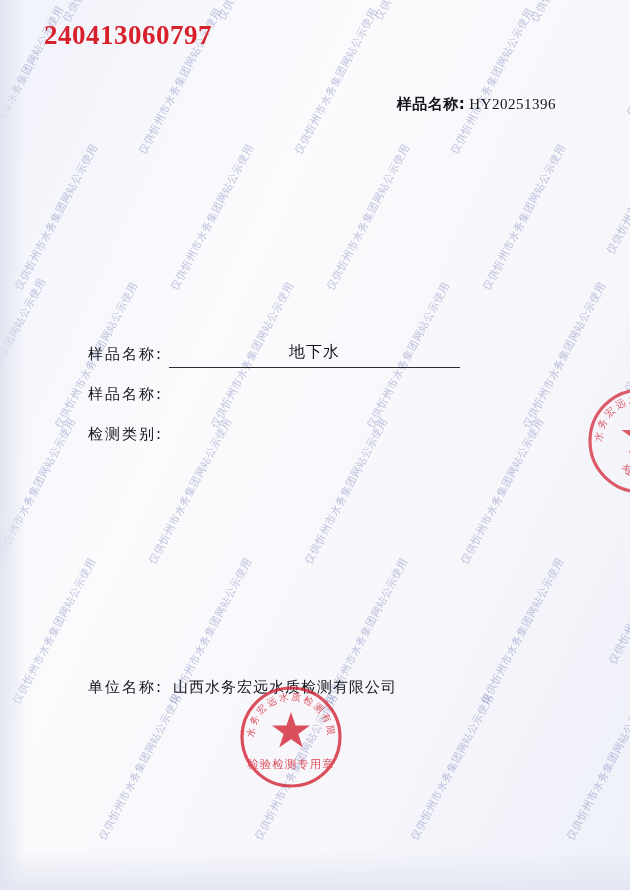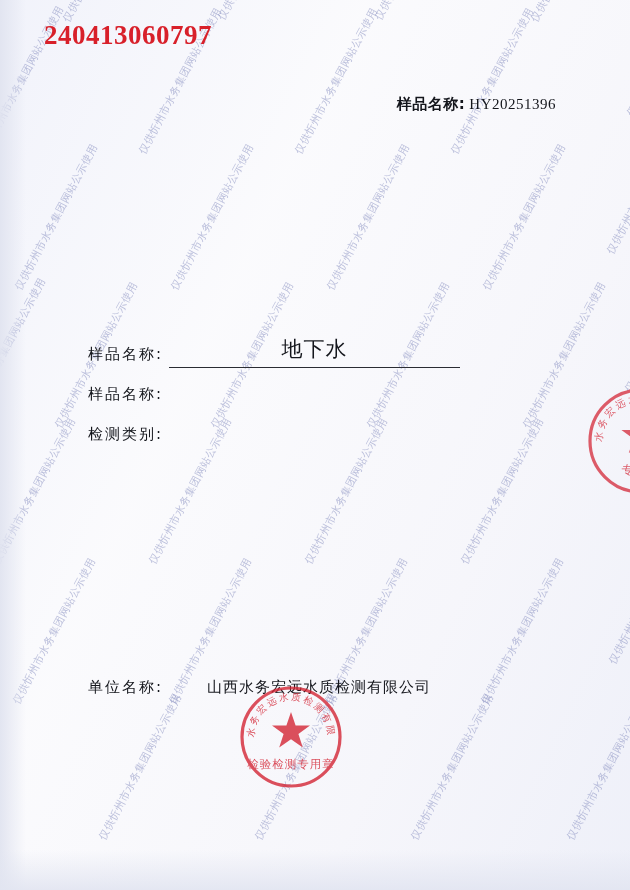--- a/index.html
+++ b/index.html
@@ -104,39 +104,38 @@
     letter-spacing: 2px;
     color: #14161c;
     white-space: nowrap;
     padding-bottom: 4px;
   }
   .field-value {
     flex: 1;
     border-bottom: 1px solid #2a2c33;
     text-align: center;
     font-family: "DejaVu Sans", sans-serif;
-    font-size: 21px;
+    font-size: 16px;
     letter-spacing: 1px;
     color: #14161c;
     padding-bottom: 4px;
     margin-left: 6px;
   }
 
   
   #footer-fields {
     position: absolute;
     left: 88px;
     top: 678px;
     width: 400px;
   }
   .foot-row {
     display: flex;
     align-items: baseline;
     height: 42px;
-    gap: 34px;
   }
   .foot-label {
     font-family: "DejaVu Sans", sans-serif;
     font-size: 15px;
     letter-spacing: 2px;
     color: #14161c;
     white-space: nowrap;
   }
   .foot-value {
     font-family: "DejaVu Sans", sans-serif;

